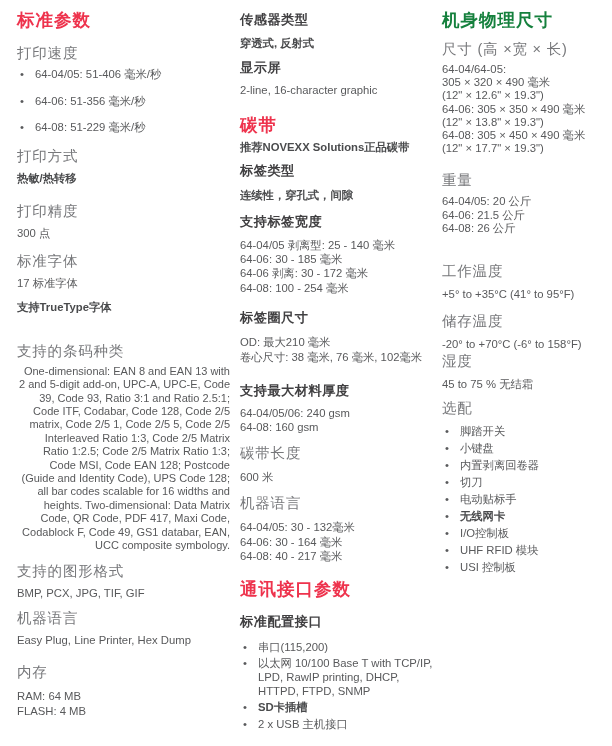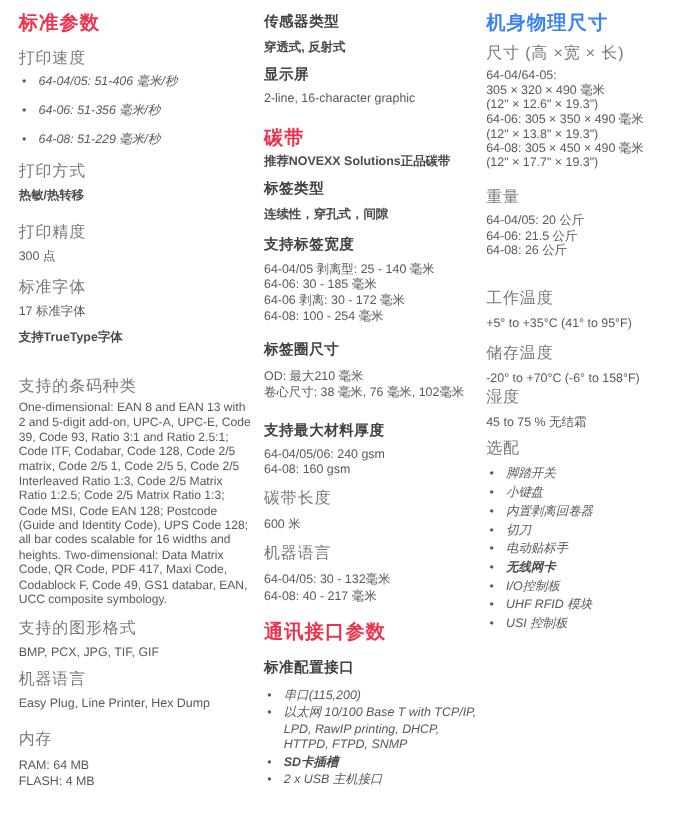--- a/index.html
+++ b/index.html
@@ -9,36 +9,36 @@
     color:#58595b;
     -webkit-font-smoothing:antialiased;
   }
   .page { display:flex; padding:10px 0 0 17px; width:612px; }
   .col-1 { width:213px; }
   .col-2 { width:194px; margin-left:10px; }
   .col-3 { width:170px; margin-left:8px; }
 
   
   .t-red  { font-size:17.5px; line-height:21px; font-weight:bold; color:#ee334d; letter-spacing:1px; }
-  .t-dark { font-size:17.5px; line-height:21px; font-weight:bold; color:#3b82f6; letter-spacing:1px; }
+  .t-dark { font-size:17.5px; line-height:21px; font-weight:bold; color:#15803d; letter-spacing:1px; }
 
   
   .h2g { font-size:14.5px; line-height:18px; font-weight:normal; color:#77787b; letter-spacing:0.8px; }
   .h2d { font-size:13.2px; line-height:16px; font-weight:bold; color:#414042; letter-spacing:0.5px; }
 
   
   .ln  { font-size:11.3px; line-height:14.4px; color:#58595b; }
   .b   { font-weight:bold; color:#4a4b4d; }
-  .para{ font-size:11px; line-height:13.4px; color:#58595b; }
+  .para{ font-size:11px; line-height:13.4px; color:#58595b;text-align:right; }
 
   
   ul { list-style:none; }
   .bl li { display:flex; font-size:11.3px; line-height:14.2px; color:#58595b; }
   .bl .dot { width:18px; flex:0 0 18px; text-align:left; padding-left:3px; color:#58595b; }
-  .bl .txt { flex:1;font-style:italic; }
+  .bl .txt { flex:1; }
 
   
   .c1-title { margin-top:0; }
   .c1-speed-h { margin-top:13px; }
   .c1-speed-ul { margin-top:5px; }
   .c1-speed-ul li { margin-bottom:12.5px; }
   .c1-method-h { margin-top:10px; }
   .c1-method-v { margin-top:6px; }
   .c1-res-h { margin-top:16px; }
   .c1-res-v { margin-top:6px; }
@@ -178,20 +178,21 @@
       <p class="ln">64-04/05/06: 240 gsm</p>
       <p class="ln">64-08: 160 gsm</p>
     </div>
 
     <h2 class="h2g c2-rlen-h">碳带长度</h2>
     <p class="ln c2-rlen-v">600 米</p>
 
     <h2 class="h2g c2-rwid-h">机器语言</h2>
     <div class="c2-rwid-l">
       <p class="ln">64-04/05: 30 - 132毫米</p>
+      <p class="ln">64-06: 30 - 164 毫米</p>
       <p class="ln">64-08: 40 - 217 毫米</p>
     </div>
 
     <h1 class="t-red c2-comm-t">通讯接口参数</h1>
 
     <h2 class="h2d c2-iface-h">标准配置接口</h2>
     <ul class="bl c2-iface-ul">
       <li>
           <span class="dot">•</span>
           <span class="txt">串口(115,200)</span>

